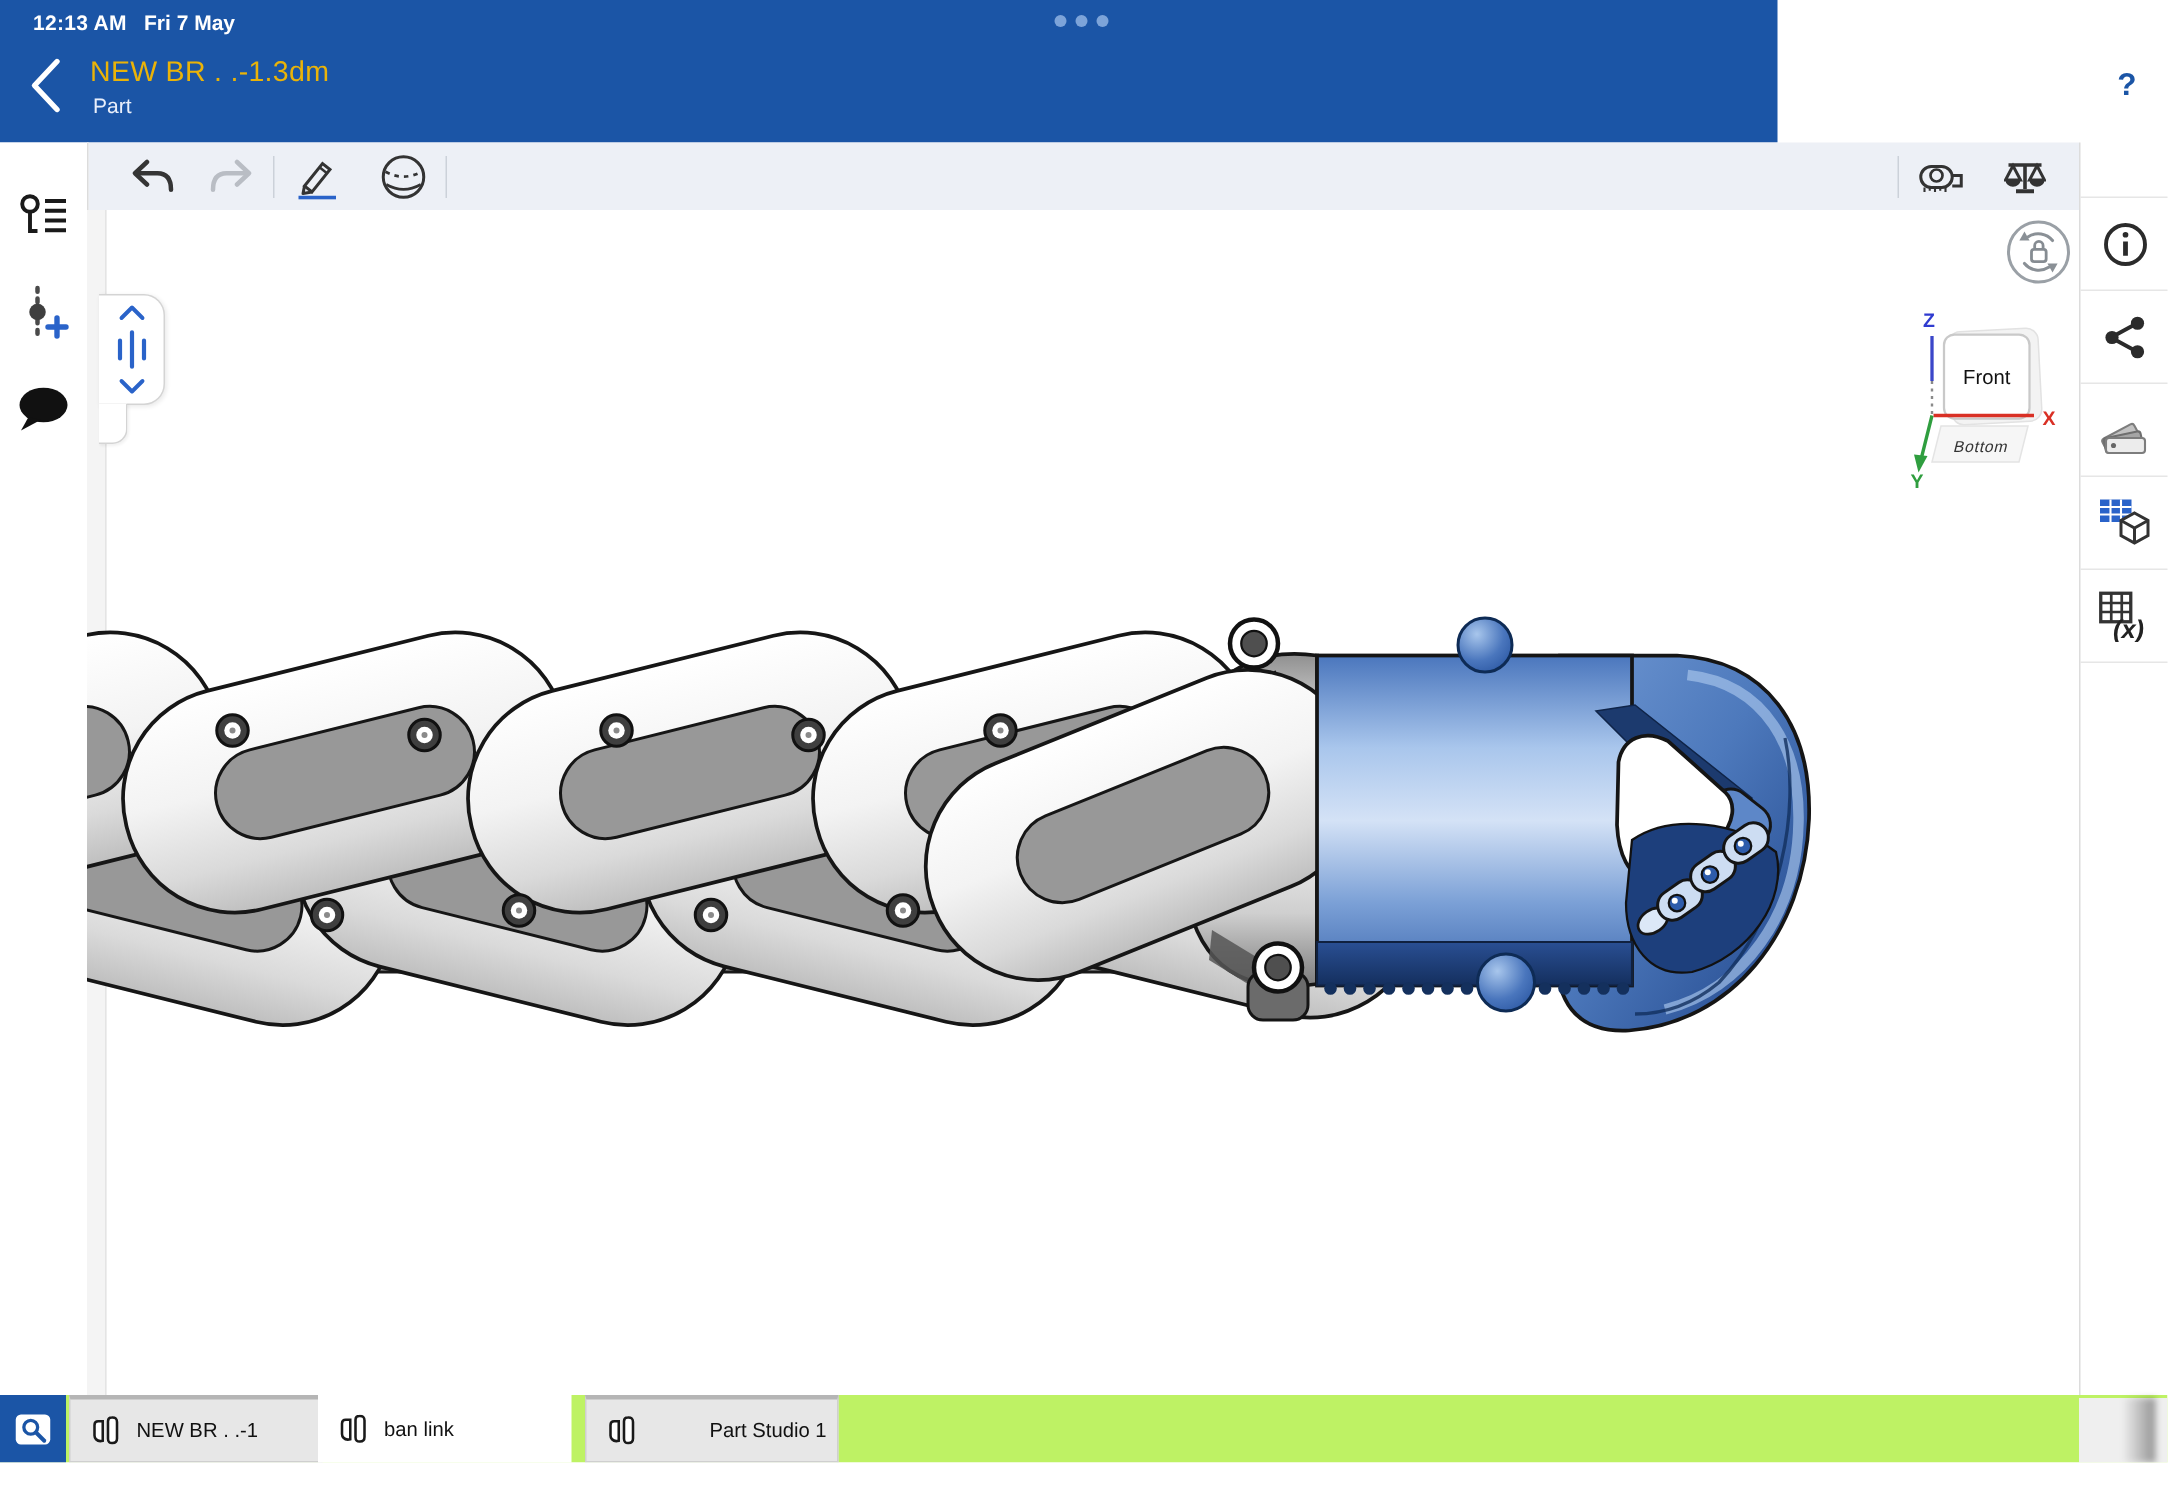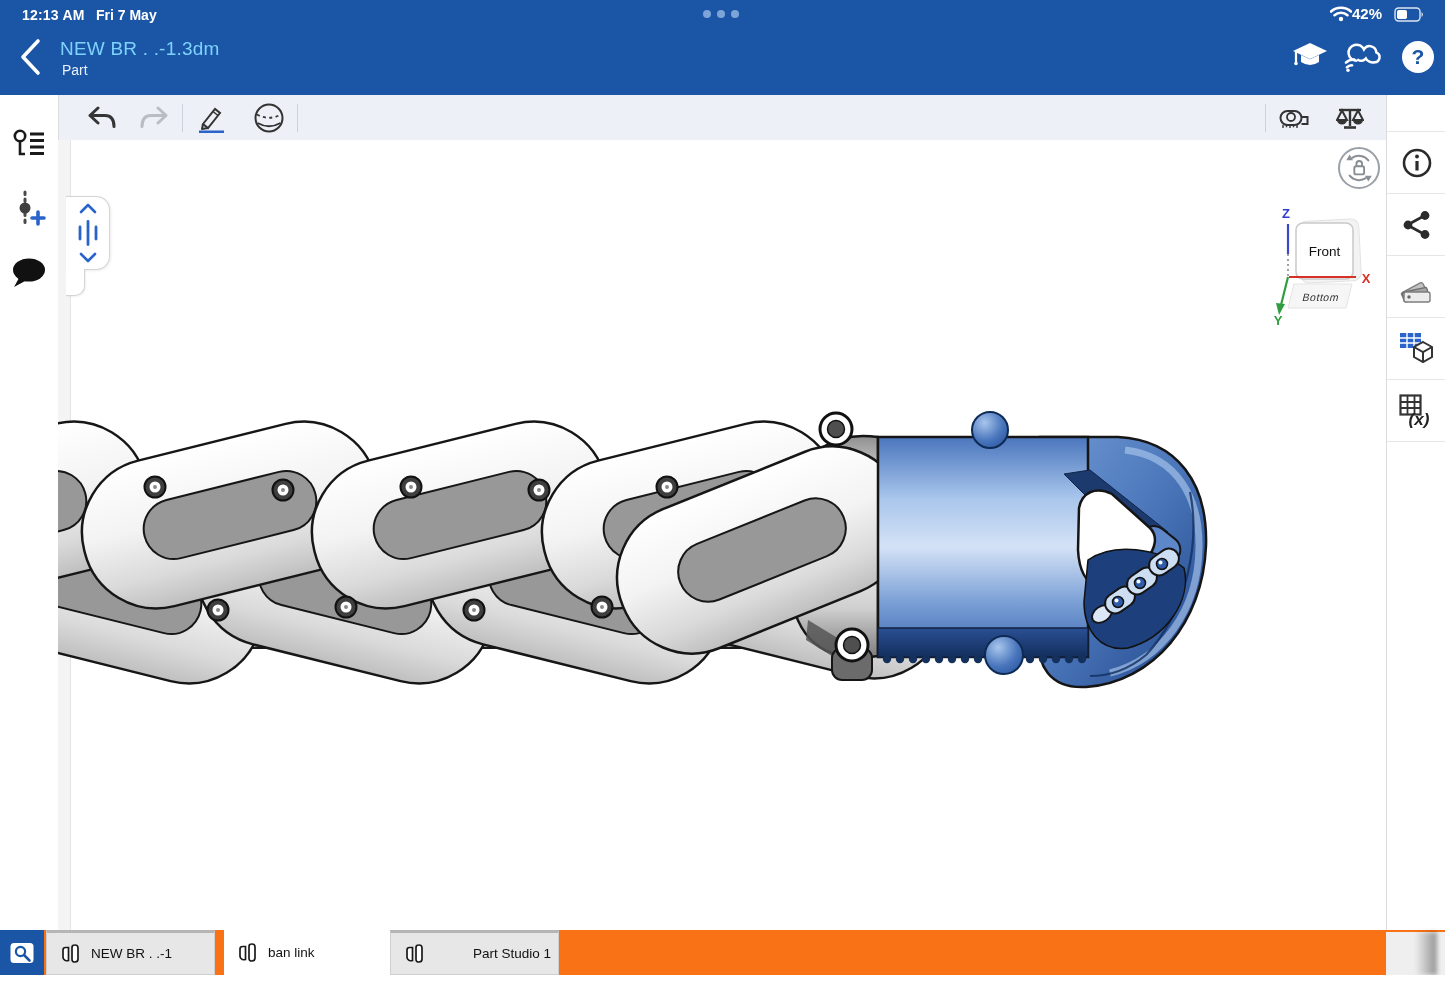--- a/index.html
+++ b/index.html
@@ -1,30 +1,30 @@
 <!DOCTYPE html>
 <html><head>
 <meta charset="utf-8">
 <style>
   html,body{margin:0;padding:0}
   body{width:1445px;height:1004px;position:relative;overflow:hidden;background:#fff;
        font-family:"Liberation Sans",sans-serif;color:#111}
   .abs{position:absolute}
 
   
-  .header{left:0;top:0;width:1445px;height:95px;background:#1b55a6}
+  .header{left:0;top:0;width:1185px;height:95px;background:#1b55a6}
   .sb-time{left:22px;top:7px;color:#fff;font-size:14px;font-weight:bold;letter-spacing:.2px}
   .sb-date{left:96px;top:7px;color:#fff;font-size:14px;font-weight:bold}
   .sb-dots{left:703px;top:10px;display:flex;gap:6px}
   .sb-dots i{width:8px;height:8px;border-radius:50%;background:#7da4d9;display:block}
   .sb-wifi{left:1330px;top:6px}
   .sb-batt-txt{left:1352px;top:5px;color:#fff;font-size:15px;font-weight:bold}
   .sb-batt{left:1394px;top:7px}
   .back-btn{left:12px;top:36px;width:36px;height:42px;display:flex;align-items:center;justify-content:center;cursor:pointer}
-  .doc-title{left:60px;top:38px;color:#7dd3fc;font-size:19px;letter-spacing:.2px}
+  .doc-title{left:60px;top:38px;color:#eab308;font-size:19px;letter-spacing:.2px}
   .doc-sub{left:62px;top:62px;color:#e9effb;font-size:14px}
   .hdr-ic{top:38px;width:38px;height:38px;display:flex;align-items:center;justify-content:center;cursor:pointer}
   .help-circ{width:32px;height:32px;border-radius:50%;background:#fff;color:#1b55a6;
              font-size:21px;font-weight:bold;display:flex;align-items:center;justify-content:center}
 
   
   .toolbar{left:58px;top:95px;width:1328px;height:45px;background:#edf0f6;border-bottom:1px solid #dfe3e9;display:flex;align-items:center}
   .tb-btn{width:44px;height:40px;display:flex;align-items:center;justify-content:center;cursor:pointer}
   .tb-div{width:1px;height:28px;background:#ccd1d9;margin:0 6px}
   .tb-spacer{flex:1}
@@ -44,21 +44,21 @@
   .panel-handle{left:8px;top:56px;width:44px;height:74px;background:#fff;border:1px solid #d4d4d4;border-left:none;
                 border-radius:0 14px 14px 0;box-shadow:1px 1px 3px rgba(0,0,0,.08);
                 display:flex;flex-direction:column;align-items:center;justify-content:space-between;padding:6px 0;box-sizing:border-box}
   .panel-stub{left:8px;top:129px;width:18px;height:26px;background:#fff;border:1px solid #d4d4d4;border-left:none;border-top:none;
               border-radius:0 0 10px 0;box-shadow:1px 1px 2px rgba(0,0,0,.06)}
   .model-svg{left:0;top:0;width:1328px;height:790px}
   .rot-lock{left:1280px;top:7px;width:42px;height:42px;border-radius:50%;border:2px solid #9aa0a6;background:#fff;
             display:flex;align-items:center;justify-content:center;cursor:pointer;box-sizing:border-box}
 
   
-  .tabbar{left:0;top:930px;width:1445px;height:45px;background:#f97316}
+  .tabbar{left:0;top:930px;width:1445px;height:45px;background:#bef264}
   .tab-search{left:0;top:0;width:44px;height:45px;background:#1b55a6;display:flex;align-items:center;justify-content:center;cursor:pointer}
   .tab{top:0;height:45px;width:169px;background:#e7e7e7;border:1px solid #cfcfcf;border-top:3px solid #b5b5b5;
        box-sizing:border-box;display:flex;align-items:center;gap:8px;padding-left:14px;cursor:pointer}
   .tab.active{background:#fff;border:none;border-top:none}
   .tab .tab-label{font-size:13.5px;color:#111;white-space:nowrap}
   .tab-overflow{left:1386px;top:2px;width:59px;height:43px;background:#efefef}
   .tab-overflow .shade{position:absolute;right:8px;top:0;width:22px;height:43px;
         background:linear-gradient(to right,rgba(0,0,0,0),rgba(0,0,0,.38));filter:blur(2px)}
   .home-zone{left:0;top:975px;width:1445px;height:29px;background:#fff}
 
@@ -455,21 +455,21 @@
     </div>
 <div class="abs tab" style="left: 46px;">
       <span>
         <svg width="22" height="20" viewBox="0 0 22 20">
           <path d="M2,6 q0,-2.5 2.5,-2.5 l3,0 l0,13 q-2.8,0.8 -4.5,-1 q-1,-1 -1,-2.5 Z" fill="#fff" stroke="#1a1a1a" stroke-width="1.7"></path>
           <path d="M11,3.5 q0,-2.5 2.5,-2.5 q3.5,-0.3 3.5,3 l0,11 q0,3 -3,3 q-3,0.2 -3,-2.8 Z" fill="#fff" stroke="#1a1a1a" stroke-width="1.7"></path>
         </svg>
       </span>
       <span class="tab-label">NEW BR . .-1</span>
     </div>
-    <div class="abs tab active" style="left: 224px; text-align: center;">
+    <div class="abs tab active" style="left: 212px; text-align: center;">
       <span>
         <svg width="22" height="20" viewBox="0 0 22 20">
           <path d="M2,6 q0,-2.5 2.5,-2.5 l3,0 l0,13 q-2.8,0.8 -4.5,-1 q-1,-1 -1,-2.5 Z" fill="#fff" stroke="#1a1a1a" stroke-width="1.7"></path>
           <path d="M11,3.5 q0,-2.5 2.5,-2.5 q3.5,-0.3 3.5,3 l0,11 q0,3 -3,3 q-3,0.2 -3,-2.8 Z" fill="#fff" stroke="#1a1a1a" stroke-width="1.7"></path>
         </svg>
       </span>
       <span class="tab-label">ban link</span>
     </div>
     <div class="abs tab" style="left: 390px; gap: 46px;">
       <span>

